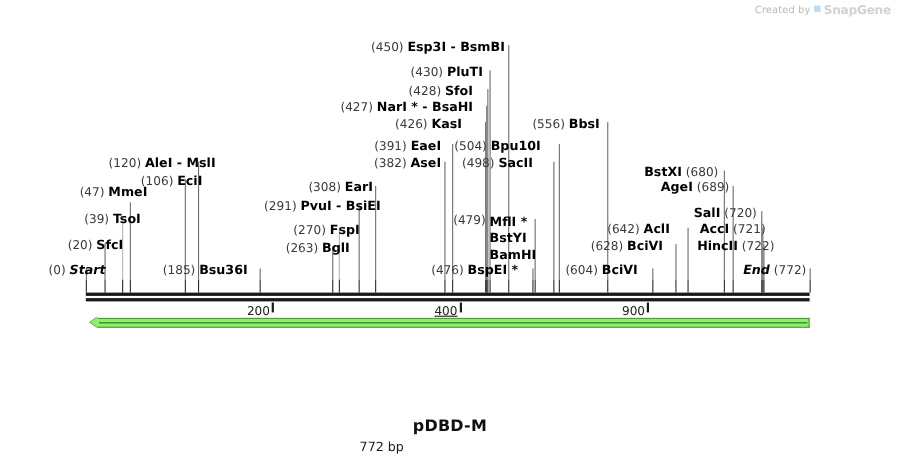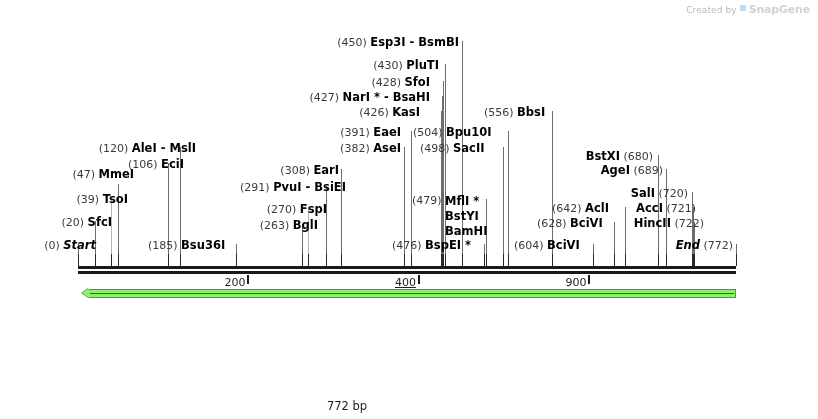--- a/index.html
+++ b/index.html
@@ -317,15 +317,16 @@
       </div>
   </div>
 
   <div class="orf">
     <div class="orf-body"></div>
     <div class="orf-head"></div>
     <div class="orf-line"></div>
   </div>
 
 
+  <div class="plasmid-title">pDBD-M</div>
   <div class="plasmid-size">772 bp</div>
 
 </div>
 
 </body></html>

